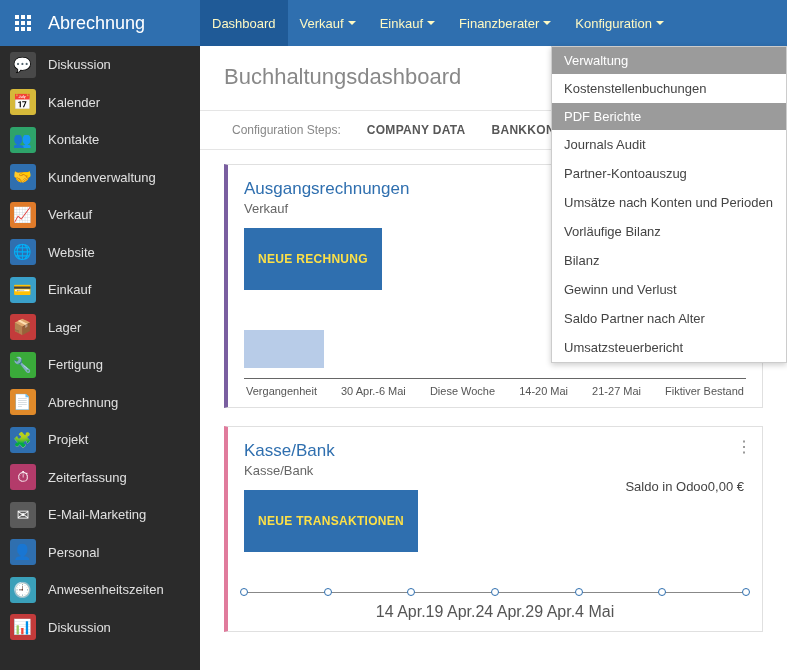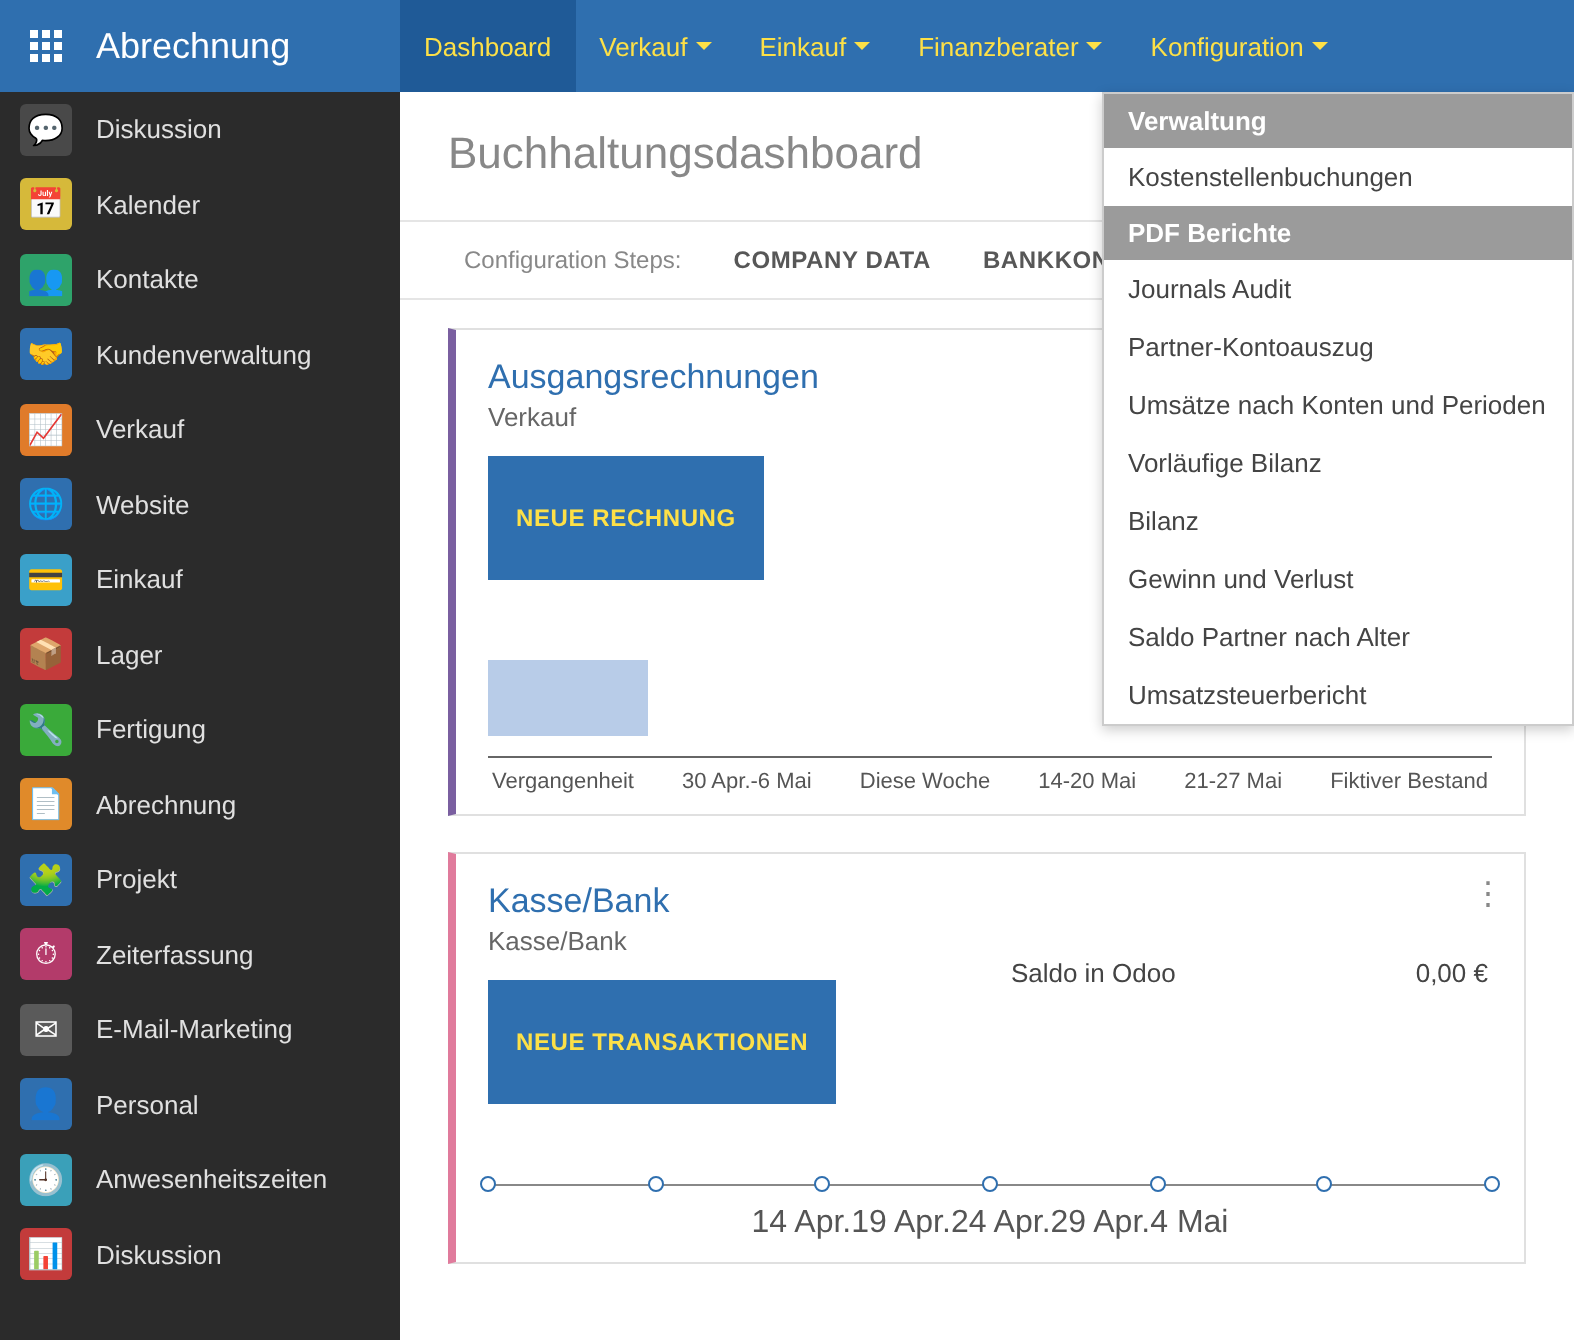--- a/index.html
+++ b/index.html
@@ -1,21 +1,21 @@
 <!DOCTYPE html>
 <html><head>
 <meta charset="utf-8">
 <style>
   * { box-sizing: border-box; margin: 0; padding: 0; }
   body { font-family: "Helvetica Neue", Arial, sans-serif; font-size: 13px; color: #4c4c4c; width: 787px; height: 670px; overflow: hidden; background: #fff; }
   .topbar { display: flex; height: 46px; background: #2f6faf; color: #fff; align-items: stretch; }
   .app-switcher { width: 46px; display:flex; align-items:center; justify-content:center; background:#2f6faf; }
   .app-title { display:flex; align-items:center; padding: 0 14px 0 2px; font-size:18px; font-weight:500; width: 154px; }
   .topmenu { display:flex; align-items:stretch; }
-  .topmenu-item { display:flex; align-items:center; padding: 0 12px; font-size:13px; color:#fde047; cursor:pointer; position:relative; }
+  .topmenu-item { display:flex; align-items:center; padding: 0 12px; font-size:13px; color:#fef9c3; cursor:pointer; position:relative; }
   .topmenu-item.active { background:#1f5a97; }
   .topmenu-item .caret { margin-left:4px; }
   .caret { display:inline-block; width:0;height:0;border-left:4px solid transparent;border-right:4px solid transparent;border-top:4px solid currentColor; }
 
   .sidebar { position:absolute; top:46px; left:0; width:200px; bottom:0; background:#2b2b2b; color:#e0e0e0; }
   .side-item { display:flex; align-items:center; height:37.5px; padding:0 10px; cursor:pointer; }
   .side-icon { width:26px; height:26px; display:flex; align-items:center; justify-content:center; border-radius:3px; margin-right:12px; font-size:15px; color:#fff; }
   .side-item span.label { font-size:13px; }
 
   .main { position:absolute; top:46px; left:200px; right:0; bottom:0; padding: 0; overflow:hidden; background:#fff; }
@@ -38,24 +38,24 @@
   .timeline-bar { position:relative; height:40px; }
   .timeline .bar-bg { position:absolute; left:0; height:38px; background:#b8cce8; }
   .timeline-axis { border-top:1px solid #666; margin-top:8px; }
   .timeline-labels { display:flex; justify-content:space-between; font-size:11px; color:#555; padding:6px 2px 0; }
 
   .axis-dots { position:relative; height:1px; background:#888; margin-top:40px; }
   .axis-dots .dot { position:absolute; top:-4px; width:8px; height:8px; border:1px solid #2f6faf; border-radius:50%; background:#fff; transform:translateX(-50%); }
   .axis-labels { display:flex; justify-content:center; font-size:16px; color:#555; padding:10px 20px 0; }
 
   .dropdown { position:absolute; top:46px; right:0; width:236px; background:#fff; border:1px solid #ccc; z-index:100; box-shadow:0 2px 6px rgba(0,0,0,0.2); }
-  .dropdown-header { background:#9b9b9b; color:#fff; font-weight:700; font-size:13px; padding:6px 12px; }
+  .dropdown-header { background:#9b9b9b; color:#fff; font-weight:400; font-size:13px; padding:6px 12px; }
   .dropdown-item { padding:7px 12px; font-size:13px; color:#444; cursor:pointer; }
 
-  .saldo-row { position:absolute; right:18px; top:52px; display:flex; gap:120px; font-size:13px; color:#444; align-items:flex-end; }
+  .saldo-row { position:absolute; right:18px; top:52px; display:flex; font-size:13px; color:#444; align-items:flex-end; }
   .saldo-row .val { }
 
   .grid9 { display:inline-block; width:18px; height:18px; }
   .grid9 span { display:inline-block; width:4px; height:4px; background:#fff; margin:1px; float:left; }
 </style>
 </head>
 <body>
 
 <div class="topbar">
   <div class="app-switcher">

